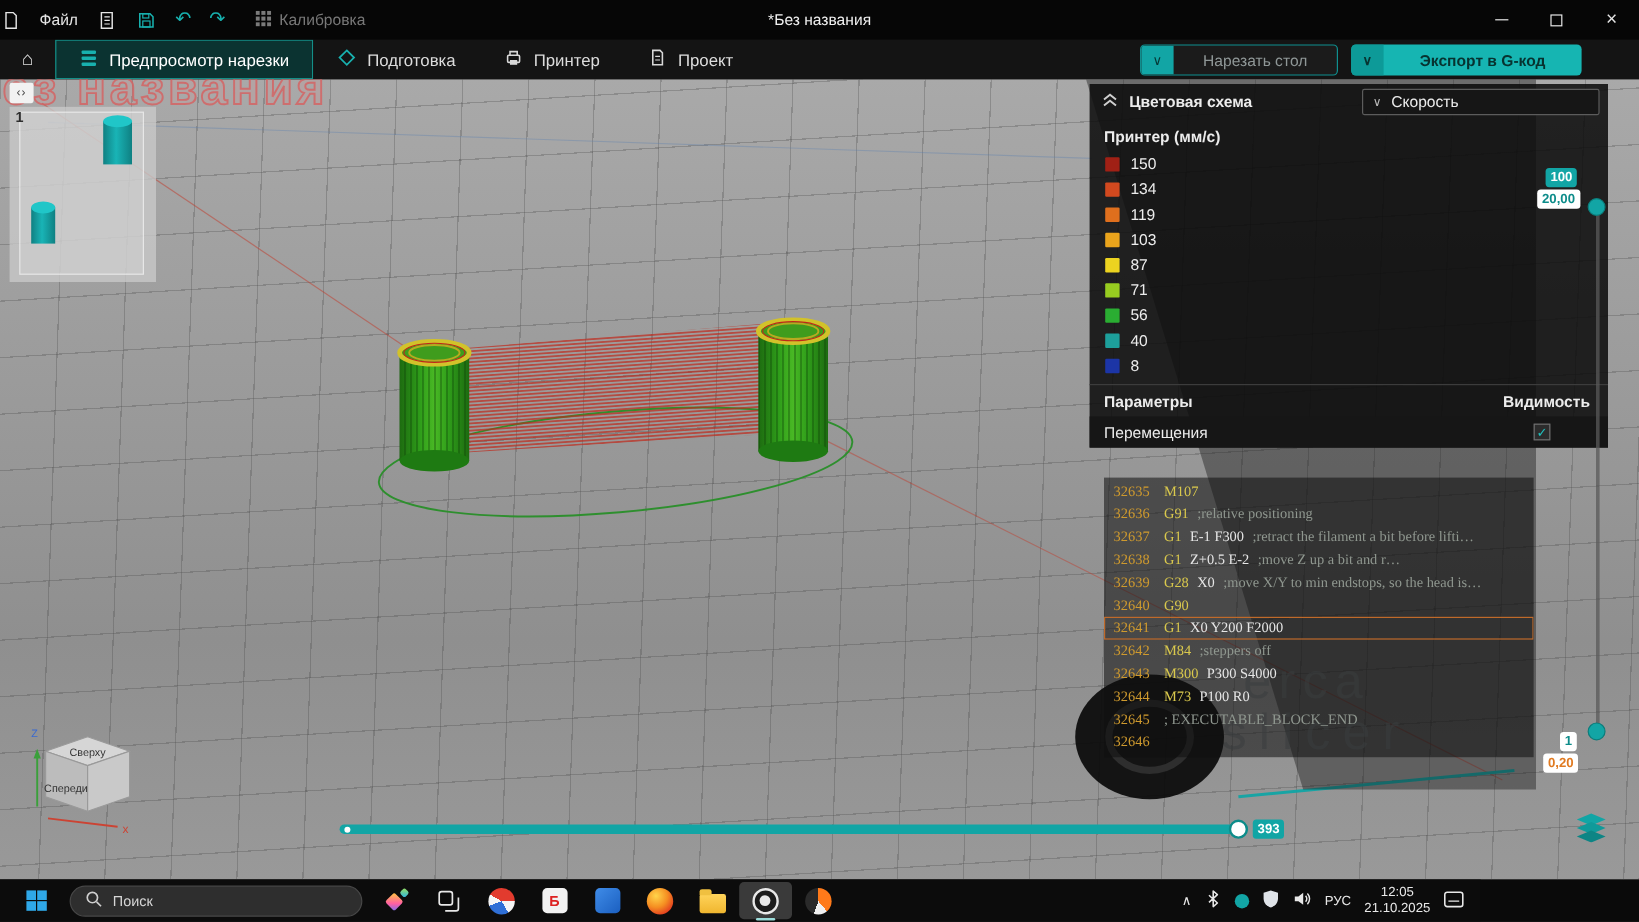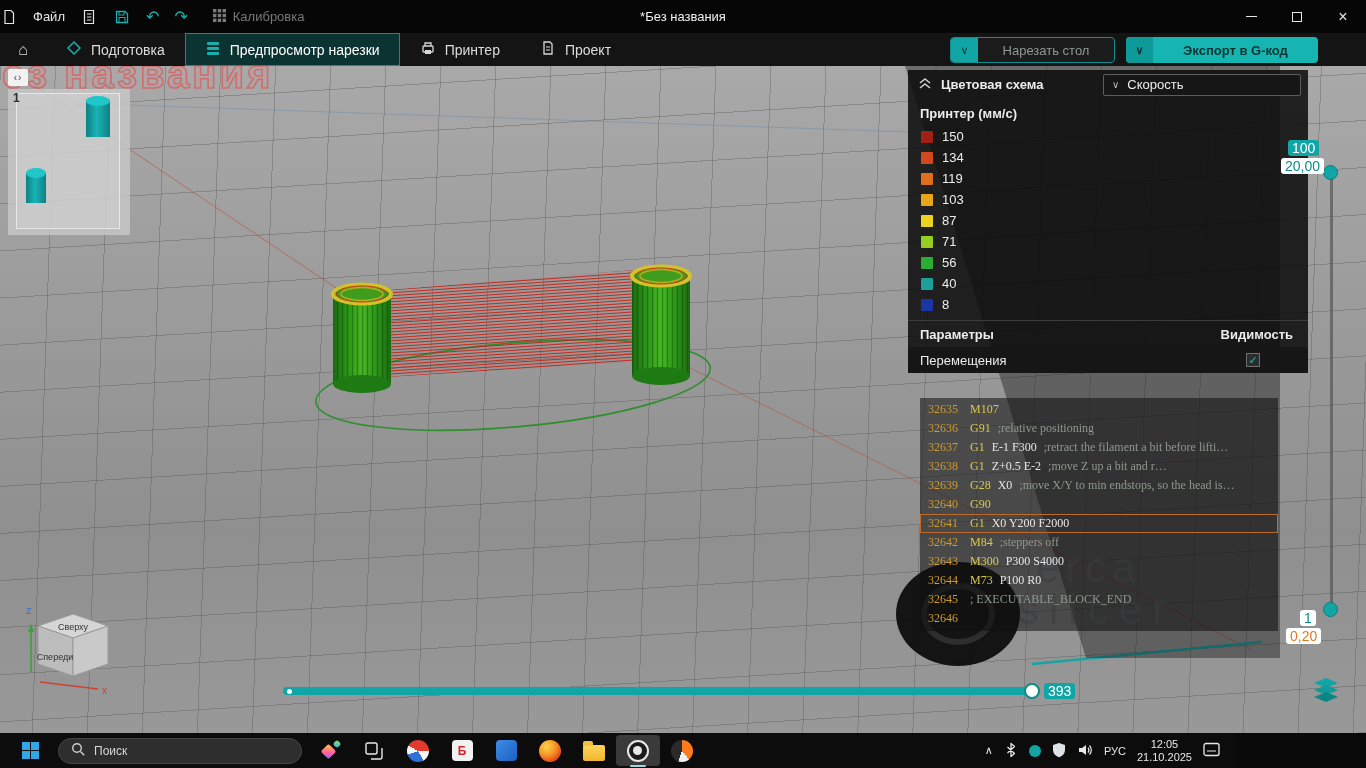--- a/index.html
+++ b/index.html
@@ -44,21 +44,21 @@
   .collapse-box{position:absolute;left:8px;top:3px;width:20px;height:17px;background:#f2f2f2;border-radius:2px;color:#444;font-size:10px;display:flex;align-items:center;justify-content:center;letter-spacing:1px}
   .thumb{position:absolute;left:8px;top:23px;width:122px;height:146px;background:rgba(201,201,201,0.78)}
   .thumb-plate{position:absolute;left:8px;top:4px;width:104px;height:136px;border:1px solid rgba(255,255,255,0.55);background:rgba(218,218,218,0.35)}
   .thumb-num{position:absolute;left:5px;top:2px;font-size:12px;font-weight:bold;color:#2e2e2e}
   .tcyl{position:absolute;background:linear-gradient(90deg,#0f8082,#19b4b6 45%,#0f8082)}
   .tcyl::before{content:"";position:absolute;left:0;right:0;top:-5px;height:10px;border-radius:50%;background:#20c6c8}
   .tcyl1{left:78px;top:12px;width:24px;height:36px}
   .tcyl2{left:18px;top:84px;width:20px;height:30px}
 
   
-  .legend{position:absolute;left:908px;top:4px;width:400px;background:rgba(10,10,10,0.86);color:#ececec;font-size:13px}
+  .legend{position:absolute;left:908px;top:4px;width:432px;background:rgba(10,10,10,0.86);color:#ececec;font-size:13px}
   .lg-head{display:flex;align-items:center;height:29px;padding:0 7px 0 10px;gap:9px}
   .lg-title{font-weight:bold}
   .lg-dd{margin-left:auto;width:198px;height:22px;background:#161616;border:1px solid #5c5c5c;border-radius:2px;display:flex;align-items:center;gap:8px;padding:0 8px}
   .dd-chev{font-size:10px;color:#bbb}
   .lg-section{font-weight:bold;padding:7px 0 3px 12px}
   .lg-items{padding:2px 0}
   .lg-row{display:flex;align-items:center;gap:9px;height:21px;padding-left:13px}
   .sw{width:12px;height:12px;border-radius:1px;flex:none}
   .lg-params{display:flex;justify-content:space-between;align-items:center;height:27px;padding:0 15px 0 12px;border-top:1px solid #3c3c3c;font-weight:bold;margin-top:3px}
   .lg-travel{display:flex;align-items:center;height:26px;padding:0 12px;background:#161616}
@@ -76,21 +76,21 @@
 
   
   .wm-text{position:absolute;color:rgba(110,116,120,0.55);font-size:42px;letter-spacing:6px}
   #wm1{left:1036px;top:478px}
   #wm2{left:1018px;top:520px;letter-spacing:10px}
   .wm-blob{position:absolute;left:894px;top:492px}
 
   
   .vtrack{position:absolute;left:1330px;top:100px;width:3px;height:446px;background:rgba(90,90,90,0.75)}
   .vhandle{position:absolute;left:1323px;width:15px;height:15px;border-radius:50%;background:var(--accent,#12a5a5);border:1px solid #0b7d7b}
-  .chip{position:absolute;height:16px;line-height:16px;padding:0 4px;border-radius:3px;font-size:14px;font-weight:normal;text-align:center}
+  .chip{position:absolute;height:16px;line-height:16px;padding:0 4px;border-radius:3px;font-size:11px;font-weight:bold;text-align:center}
   #chip-layer-top{left:1288px;top:74px;background:var(--accent,#12a5a5);color:#fff}
   #chip-height-top{left:1281px;top:92px;background:#fff;color:#0d8c8a}
   #chip-layer-bottom{left:1300px;top:544px;background:#fff;color:#0d8c8a}
   #chip-height-bottom{left:1286px;top:562px;background:#fff;color:#e07a20}
   .htrack{position:absolute;left:283px;top:621px;width:757px;height:8px;border-radius:4px;background:var(--accent,#12a5a5)}
   .hdot{position:absolute;left:287px;top:623px;width:5px;height:5px;border-radius:50%;background:#fff}
   .hhandle{position:absolute;left:1024px;top:617px;width:16px;height:16px;border-radius:50%;background:#fff;border:2px solid #0d8c8a}
   #chip-move{left:1044px;top:617px;background:var(--accent,#12a5a5);color:#fff}
 
   .viewcube{position:absolute;left:24px;top:536px}
@@ -179,33 +179,33 @@
           <span class="max-glyph"></span>
         </div>
       <div class="wc">×</div>
     </div>
   </div>
 
   <div class="tabbar">
     <div class="home">
         <span>⌂</span>
       </div>
-    <div class="tab">
-      <span><svg width="16" height="16">
-            <polygon points="8,2 14,8 8,14 2,8" fill="none" stroke="#18b0ae" stroke-width="1.5"></polygon>
-          </svg></span>
-      <span>Подготовка</span>
-    </div>
     <div class="tab active">
       <span><svg width="16" height="16">
             <rect x="2" y="2" width="12" height="3" rx="1" fill="#18b0ae"></rect>
             <rect x="2" y="7" width="12" height="3" rx="1" fill="#18b0ae"></rect>
             <rect x="2" y="12" width="12" height="3" rx="1" fill="#18b0ae"></rect>
           </svg></span>
       <span>Предпросмотр нарезки</span>
+    </div>
+    <div class="tab">
+      <span><svg width="16" height="16">
+            <polygon points="8,2 14,8 8,14 2,8" fill="none" stroke="#18b0ae" stroke-width="1.5"></polygon>
+          </svg></span>
+      <span>Подготовка</span>
     </div>
     <div class="tab">
       <span><svg width="16" height="16">
             <rect x="3" y="6" width="10" height="6" rx="1" fill="none" stroke="#d8d8d8" stroke-width="1.3"></rect>
             <path d="M5 6 V3 H11 V6" fill="none" stroke="#d8d8d8" stroke-width="1.3"></path>
             <rect x="5" y="10" width="6" height="4" fill="#d8d8d8"></rect>
           </svg></span>
       <span>Принтер</span>
     </div>
     <div class="tab">

